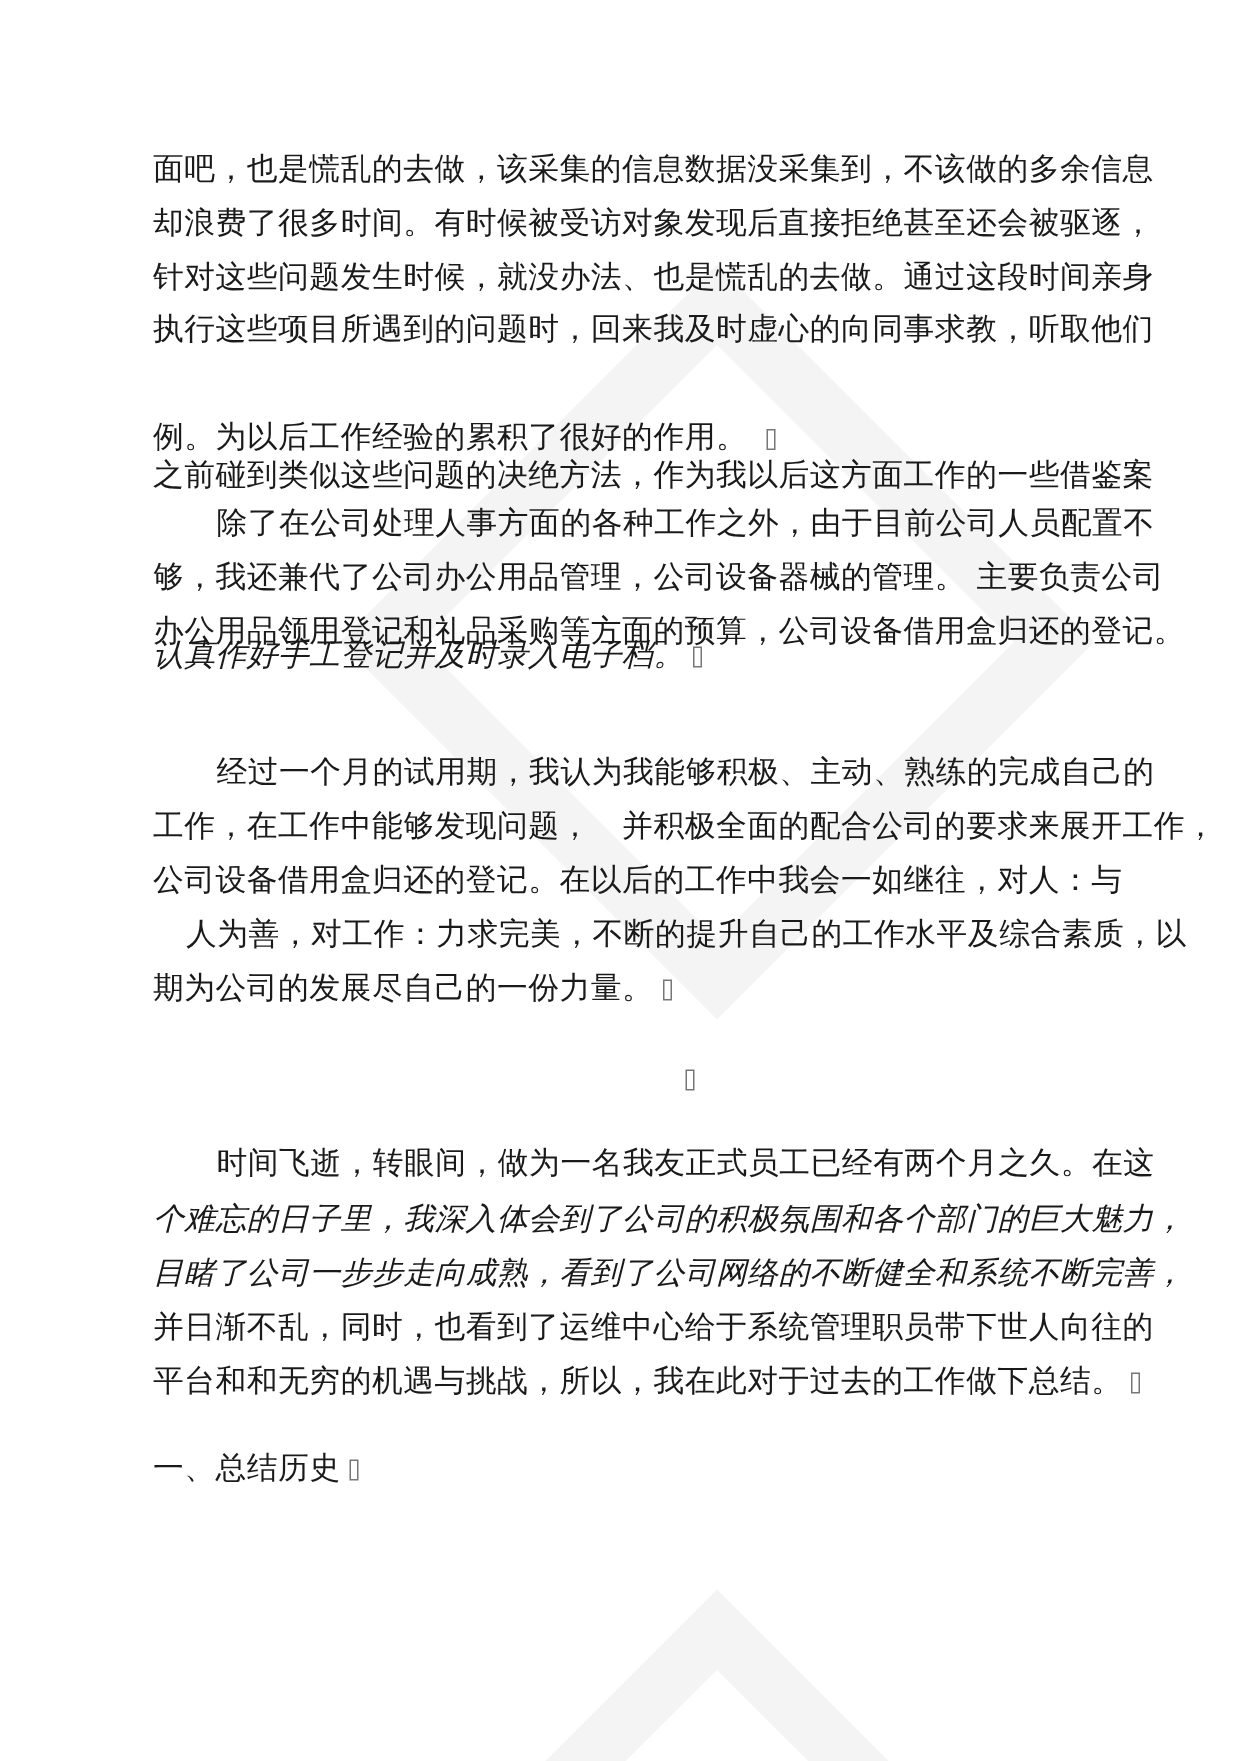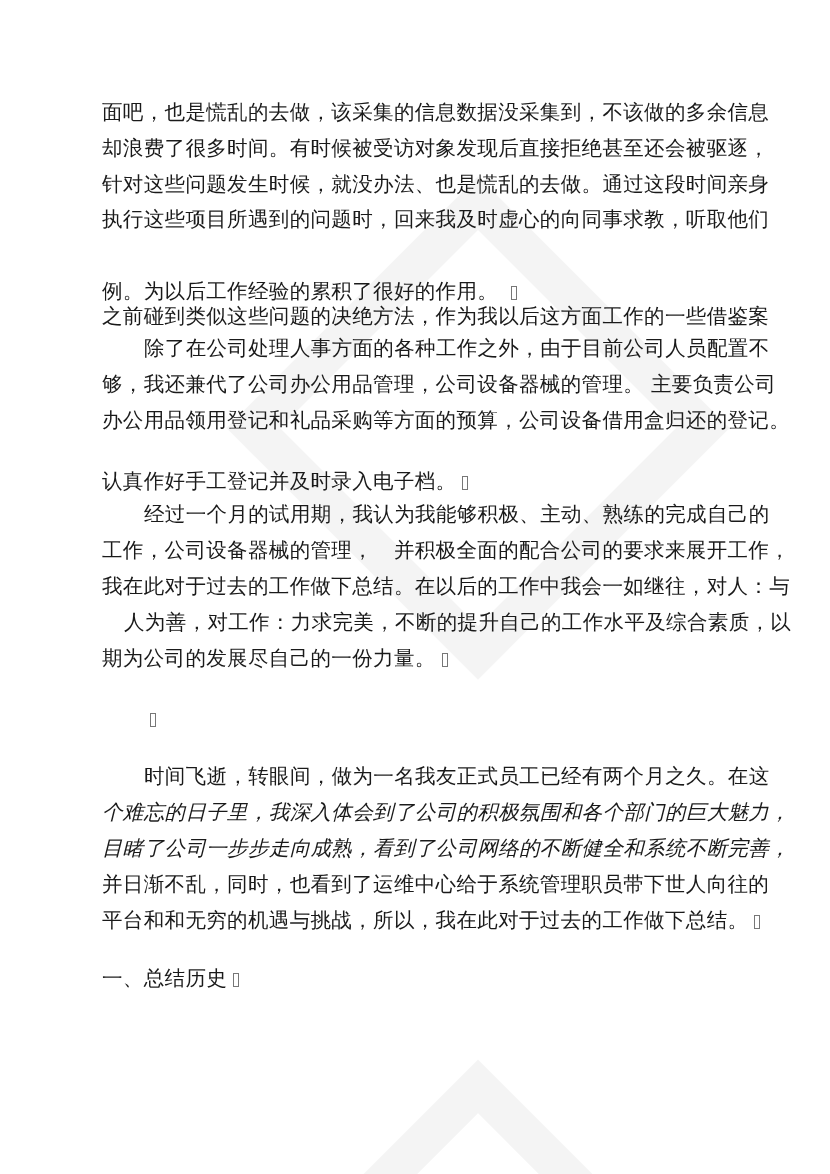--- a/index.html
+++ b/index.html
@@ -9,21 +9,21 @@
       position: absolute; pointer-events: none;
       border: 38px solid rgba(0,0,0,0.045);
       transform: rotate(45deg);
     }
     .line {
       position: absolute; left: 102px; width: 626px;
       font-family: "DejaVu Serif", "Liberation Serif", serif;
       font-size: 20.5px; line-height: 24px; color: #1a1a1a;
       white-space: nowrap; letter-spacing: 0.35px;
     }
-    .indent { left: 144px; }
+    .indent { left: 144px; text-align: center; }
     .para-mark {
       display: inline-block; width: 4px; height: 12px;
       border: 1px solid #777; margin-left: 6px; vertical-align: -2px;
     }
   </style>
 </head>
 <body>
 
 <div class="page">
   <div class="watermark" style="left:300px; top:250px; width:280px; height:280px;"></div>
@@ -32,24 +32,24 @@
   <div id="lines">
       <div class="line" style="top: 100px;"><span>面吧，也是慌乱的去做，该采集的信息数据没采集到，不该做的多余信息</span></div>
       <div class="line" style="top: 136px;"><span>却浪费了很多时间。有时候被受访对象发现后直接拒绝甚至还会被驱逐，</span></div>
       <div class="line" style="top: 172px;"><span>针对这些问题发生时候，就没办法、也是慌乱的去做。通过这段时间亲身</span></div>
       <div class="line" style="top: 207px;"><span>执行这些项目所遇到的问题时，回来我及时虚心的向同事求教，听取他们</span></div>
       <div class="line" style="top: 259px; margin-top: 45px;"><span>之前碰到类似这些问题的决绝方法，作为我以后这方面工作的一些借鉴案</span></div>
       <div class="line" style="top: 279px;"><span>例。为以后工作经验的累积了很好的作用。 </span><span class="para-mark"></span></div>
       <div class="line indent" style="top: 336px;"><span>除了在公司处理人事方面的各种工作之外，由于目前公司人员配置不</span></div>
       <div class="line" style="top: 372px; text-align: right;"><span>够，我还兼代了公司办公用品管理，公司设备器械的管理。 主要负责公司</span></div>
       <div class="line" style="top: 408px;"><span>办公用品领用登记和礼品采购等方面的预算，公司设备借用盒归还的登记。</span></div>
-      <div class="line" style="top: 469px;"><span>认真作好手工登记并及时录入电子档。</span><span class="para-mark"></span></div>
+      <div class="line" style="top: 424px; font-style: italic;"><span>认真作好手工登记并及时录入电子档。</span><span class="para-mark"></span></div>
       <div class="line indent" style="top: 502px;"><span>经过一个月的试用期，我认为我能够积极、主动、熟练的完成自己的</span></div>
-      <div class="line" style="top: 538px;"><span>工作，公司设备器械的管理，　并积极全面的配合公司的要求来展开工作，</span></div>
-      <div class="line" style="top: 574px;"><span>我在此对于过去的工作做下总结。在以后的工作中我会一如继往，对人：与</span></div>
+      <div class="line" style="top: 538px;"><span>工作，在工作中能够发现问题，　并积极全面的配合公司的要求来展开工作，</span></div>
+      <div class="line" style="top: 574px;"><span>公司设备借用盒归还的登记。在以后的工作中我会一如继往，对人：与</span></div>
       <div class="line" style="top: 610px; margin-left: 22px;"><span>人为善，对工作：力求完美，不断的提升自己的工作水平及综合素质，以</span></div>
       <div class="line" style="top: 646px;"><span>期为公司的发展尽自己的一份力量。</span><span class="para-mark"></span></div>
       <div class="line indent" style="top: 706px;"><span class="para-mark"></span></div>
       <div class="line indent" style="top: 764px; font-family: Liberation Serif, serif;"><span>时间飞逝，转眼间，做为一名我友正式员工已经有两个月之久。在这</span></div>
       <div class="line" style="top: 800px; font-style: italic;"><span>个难忘的日子里，我深入体会到了公司的积极氛围和各个部门的巨大魅力，</span></div>
       <div class="line" style="top: 836px; font-style: italic;"><span>目睹了公司一步步走向成熟，看到了公司网络的不断健全和系统不断完善，</span></div>
       <div class="line" style="top: 872px;"><span>并日渐不乱，同时，也看到了运维中心给于系统管理职员带下世人向往的</span></div>
       <div class="line" style="top: 908px;"><span>平台和和无穷的机遇与挑战，所以，我在此对于过去的工作做下总结。</span><span class="para-mark"></span></div>
       <div class="line" style="top: 966px;"><span>一、总结历史</span><span class="para-mark"></span></div>
     </div>

